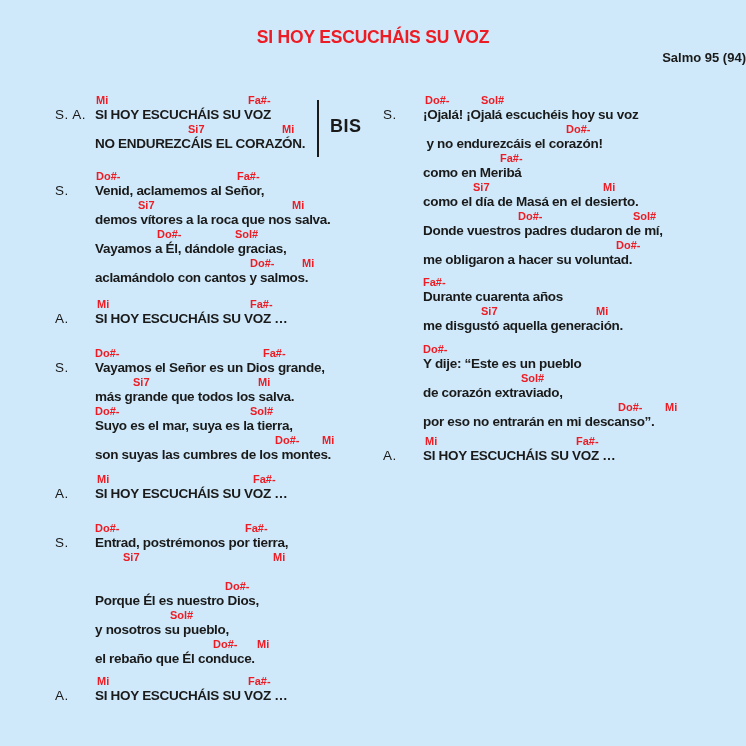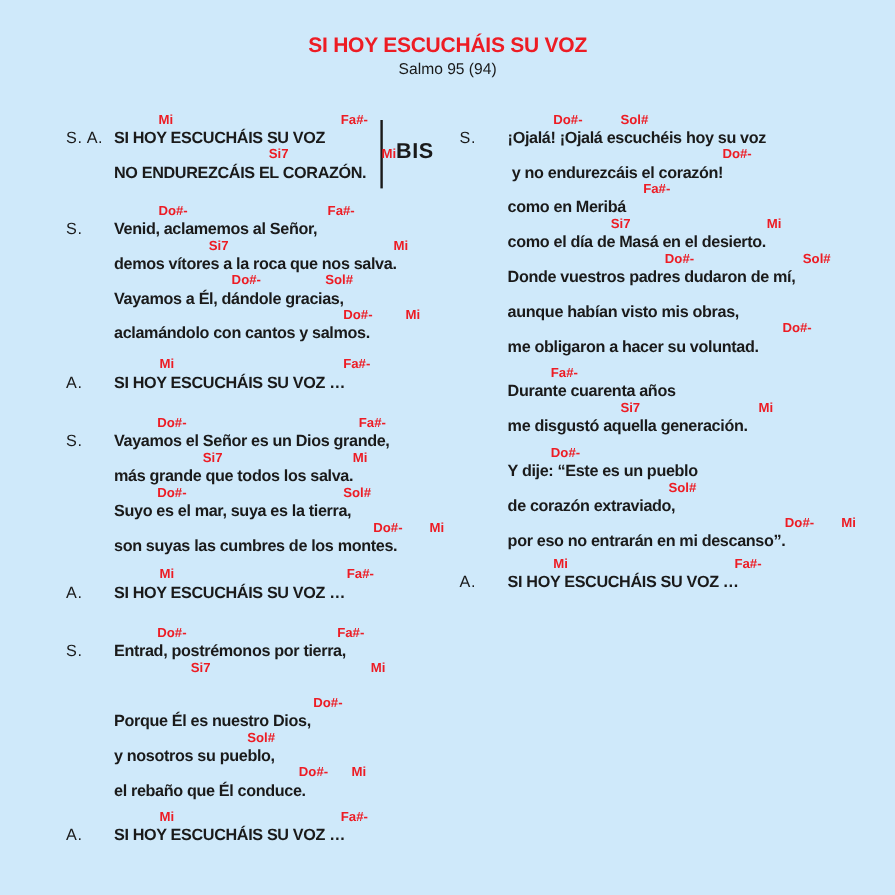--- a/index.html
+++ b/index.html
@@ -8,34 +8,34 @@
     background:#cfe9fa;
     font-family:"Liberation Sans",sans-serif;
     -webkit-font-smoothing:antialiased;
   }
   .title{
     position:absolute;top:27px;left:0;width:100%;text-align:center;
     font-size:17.5px;font-weight:bold;letter-spacing:-0.2px;color:#ed1c24;
     white-space:pre;
   }
   .subtitle{
-    position:absolute;top:50px;left:0;width:100%;text-align:center;
-    font-size:13px;font-weight:normal;color:#1a1a1a;white-space:pre;
+    position:absolute;top:50px;left:0;width:100%;text-align:right;
+    font-size:13px;font-weight:bold;color:#1a1a1a;white-space:pre;
   }
   .column{position:absolute;top:94px;width:350px;}
   #col-left{left:55px;}
   #col-right{left:383px;}
   .block{position:relative;}
   .marker{
     position:absolute;left:0;top:13px;
     font-size:13.5px;font-weight:normal;color:#1a1a1a;letter-spacing:0.5px;
   }
   .lines{margin-left:40px;}
   .line{position:relative;height:29px;}
-  .chords{position:relative;height:13px;margin-left:36px;}
+  .chords{position:relative;height:13px;}
   .chord{
     position:absolute;top:0;
     font-size:11px;font-weight:bold;color:#ed1c24;white-space:nowrap;
   }
   .lyric{
     font-size:13.5px;font-weight:bold;color:#1a1a1a;
     letter-spacing:-0.3px;line-height:16px;white-space:pre;
   }
   .bis-bar{
     position:absolute;left:317px;top:100px;width:2px;height:57px;
@@ -247,24 +247,20 @@
             <div class="lyric">como el día de Masá en el desierto.</div>
           </div>
           <div class="line">
             <div class="chords">
               <span class="chord" style="left: 95px;">Do#-</span>
               <span class="chord" style="left: 210px;">Sol#</span>
             </div>
             <div class="lyric">Donde vuestros padres dudaron de mí,</div>
           </div>
           <div class="line">
-            <div class="chords"></div>
-            <div class="lyric">aunque habían visto mis obras,</div>
-          </div>
-          <div class="line">
             <div class="chords">
               <span class="chord" style="left: 193px;">Do#-</span>
             </div>
             <div class="lyric">me obligaron a hacer su voluntad.</div>
           </div>
         </div>
       </div>
       <div class="block" style="margin-top: 8px;">
         <span class="marker"></span>
         <div class="lines">

